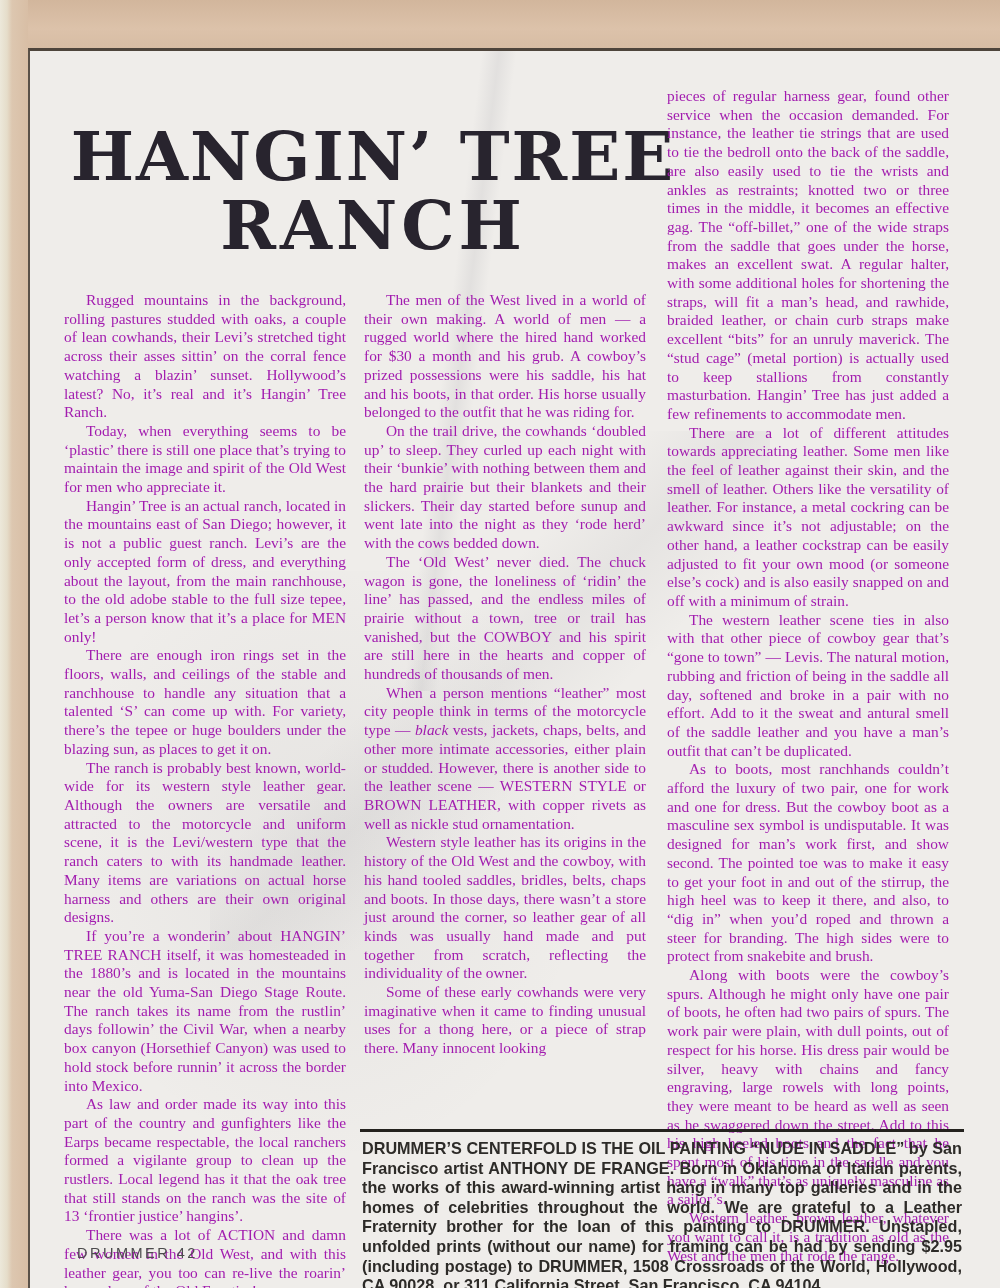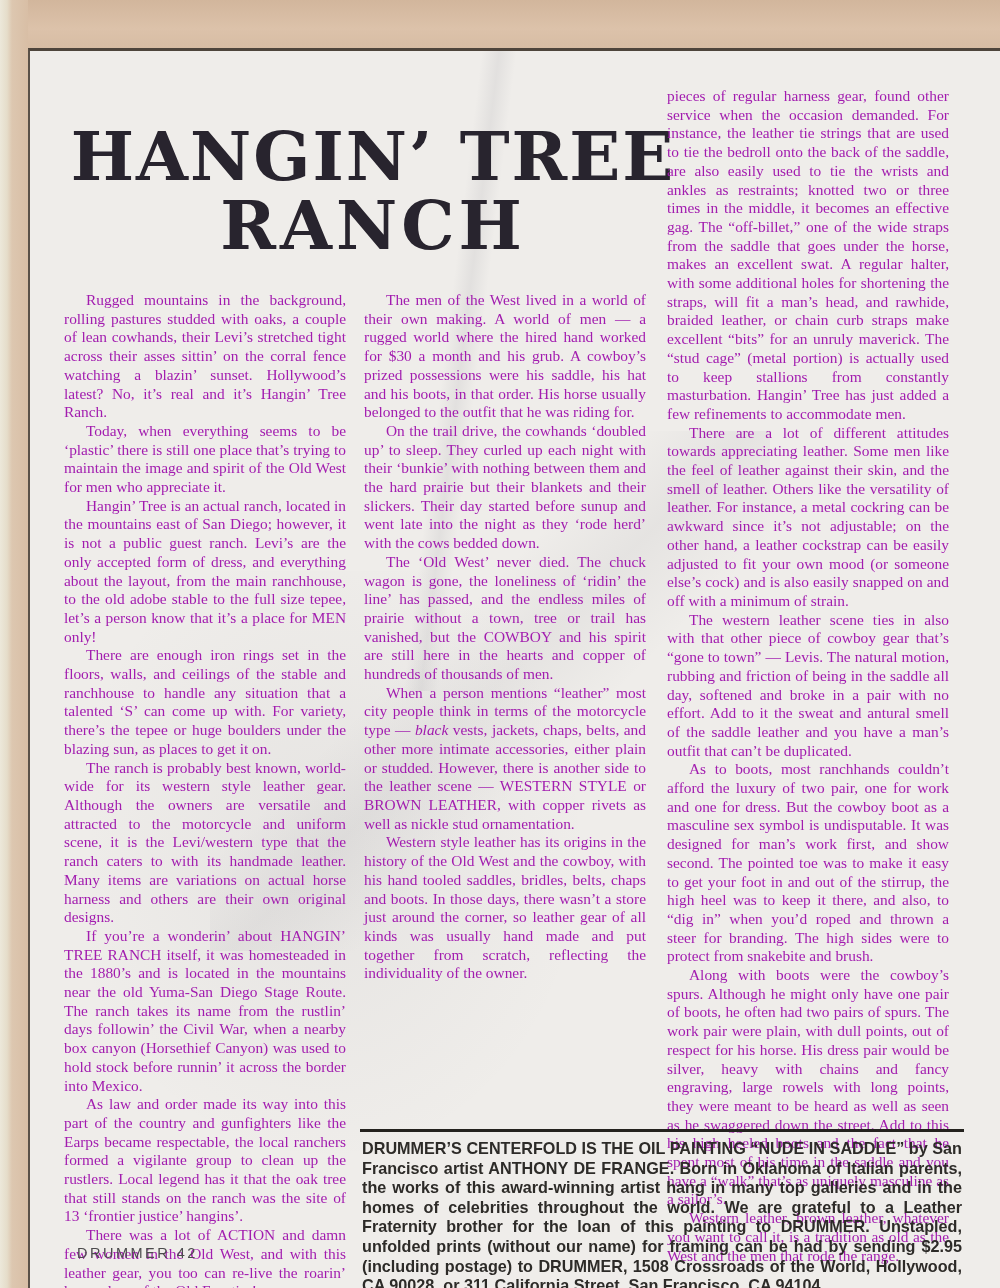--- a/index.html
+++ b/index.html
@@ -94,20 +94,21 @@
       <p class="para indent"><span>If you’re a wonderin’ about HANGIN’ TREE RANCH itself, it was homesteaded in the 1880’s and is located in the mountains near the old Yuma-San Diego Stage Route. The ranch takes its name from the rustlin’ days followin’ the Civil War, when a nearby box canyon (Horsethief Canyon) was used to hold stock before runnin’ it across the border into Mexico.</span></p>
       <p class="para indent"><span>As law and order made its way into this part of the country and gunfighters like the Earps became respectable, the local ranchers formed a vigilante group to clean up the rustlers. Local legend has it that the oak tree that still stands on the ranch was the site of 13 ‘frontier justice’ hangins’.</span></p>
       <p class="para indent"><span>There was a lot of ACTION and damn few women in the Old West, and with this leather gear, you too can re-live the roarin’ horny days of the Old Frontier!</span></p>
     </div>
   <div class="col col2">
       <p class="para indent"><span>The men of the West lived in a world of their own making. A world of men — a rugged world where the hired hand worked for $30 a month and his grub. A cowboy’s prized possessions were his saddle, his hat and his boots, in that order. His horse usually belonged to the outfit that he was riding for.</span></p>
       <p class="para indent"><span>On the trail drive, the cowhands ‘doubled up’ to sleep. They curled up each night with their ‘bunkie’ with nothing between them and the hard prairie but their blankets and their slickers. Their day started before sunup and went late into the night as they ‘rode herd’ with the cows bedded down.</span></p>
       <p class="para indent"><span>The ‘Old West’ never died. The chuck wagon is gone, the loneliness of ‘ridin’ the line’ has passed, and the endless miles of prairie without a town, tree or trail has vanished, but the COWBOY and his spirit are still here in the hearts and copper of hundreds of thousands of men.</span></p>
       <p class="para indent"><span>When a person mentions “leather” most city people think in terms of the motorcycle type — </span><span class="ital">black</span><span> vests, jackets, chaps, belts, and other more intimate accessories, either plain or studded. However, there is another side to the leather scene — WESTERN STYLE or BROWN LEATHER, with copper rivets as well as nickle stud ornamentation.</span></p>
       <p class="para indent"><span>Western style leather has its origins in the history of the Old West and the cowboy, with his hand tooled saddles, bridles, belts, chaps and boots. In those days, there wasn’t a store just around the corner, so leather gear of all kinds was usually hand made and put together from scratch, reflecting the individuality of the owner.</span></p>
+      <p class="para indent"><span>Some of these early cowhands were very imaginative when it came to finding unusual uses for a thong here, or a piece of strap there. Many innocent looking</span></p>
     </div>
   <div class="col col3">
       <p class="para"><span>pieces of regular harness gear, found other service when the occasion demanded. For instance, the leather tie strings that are used to tie the bedroll onto the back of the saddle, are also easily used to tie the wrists and ankles as restraints; knotted two or three times in the middle, it becomes an effective gag. The “off-billet,” one of the wide straps from the saddle that goes under the horse, makes an excellent swat. A regular halter, with some additional holes for shortening the straps, will fit a man’s head, and rawhide, braided leather, or chain curb straps make excellent “bits” for an unruly maverick. The “stud cage” (metal portion) is actually used to keep stallions from constantly masturbation. Hangin’ Tree has just added a few refinements to accommodate men.</span></p>
       <p class="para indent"><span>There are a lot of different attitudes towards appreciating leather. Some men like the feel of leather against their skin, and the smell of leather. Others like the versatility of leather. For instance, a metal cockring can be awkward since it’s not adjustable; on the other hand, a leather cockstrap can be easily adjusted to fit your own mood (or someone else’s cock) and is also easily snapped on and off with a minimum of strain.</span></p>
       <p class="para indent"><span>The western leather scene ties in also with that other piece of cowboy gear that’s “gone to town” — Levis. The natural motion, rubbing and friction of being in the saddle all day, softened and broke in a pair with no effort. Add to it the sweat and antural smell of the saddle leather and you have a man’s outfit that can’t be duplicated.</span></p>
       <p class="para indent"><span>As to boots, most ranchhands couldn’t afford the luxury of two pair, one for work and one for dress. But the cowboy boot as a masculine sex symbol is undisputable. It was designed for man’s work first, and show second. The pointed toe was to make it easy to get your foot in and out of the stirrup, the high heel was to keep it there, and also, to “dig in” when you’d roped and thrown a steer for branding. The high sides were to protect from snakebite and brush.</span></p>
       <p class="para indent"><span>Along with boots were the cowboy’s spurs. Although he might only have one pair of boots, he often had two pairs of spurs. The work pair were plain, with dull points, out of respect for his horse. His dress pair would be silver, heavy with chains and fancy engraving, large rowels with long points, they were meant to be heard as well as seen as he swaggered down the street. Add to this his high heeled boots and the fact that he spent most of his time in the saddle and you have a “walk” that’s as uniquely masculine as a sailor’s.</span></p>
       <p class="para indent"><span>Western leather, brown leather, whatever you want to call it, is a tradition as old as the West and the men that rode the range.</span></p>
     </div>
 

